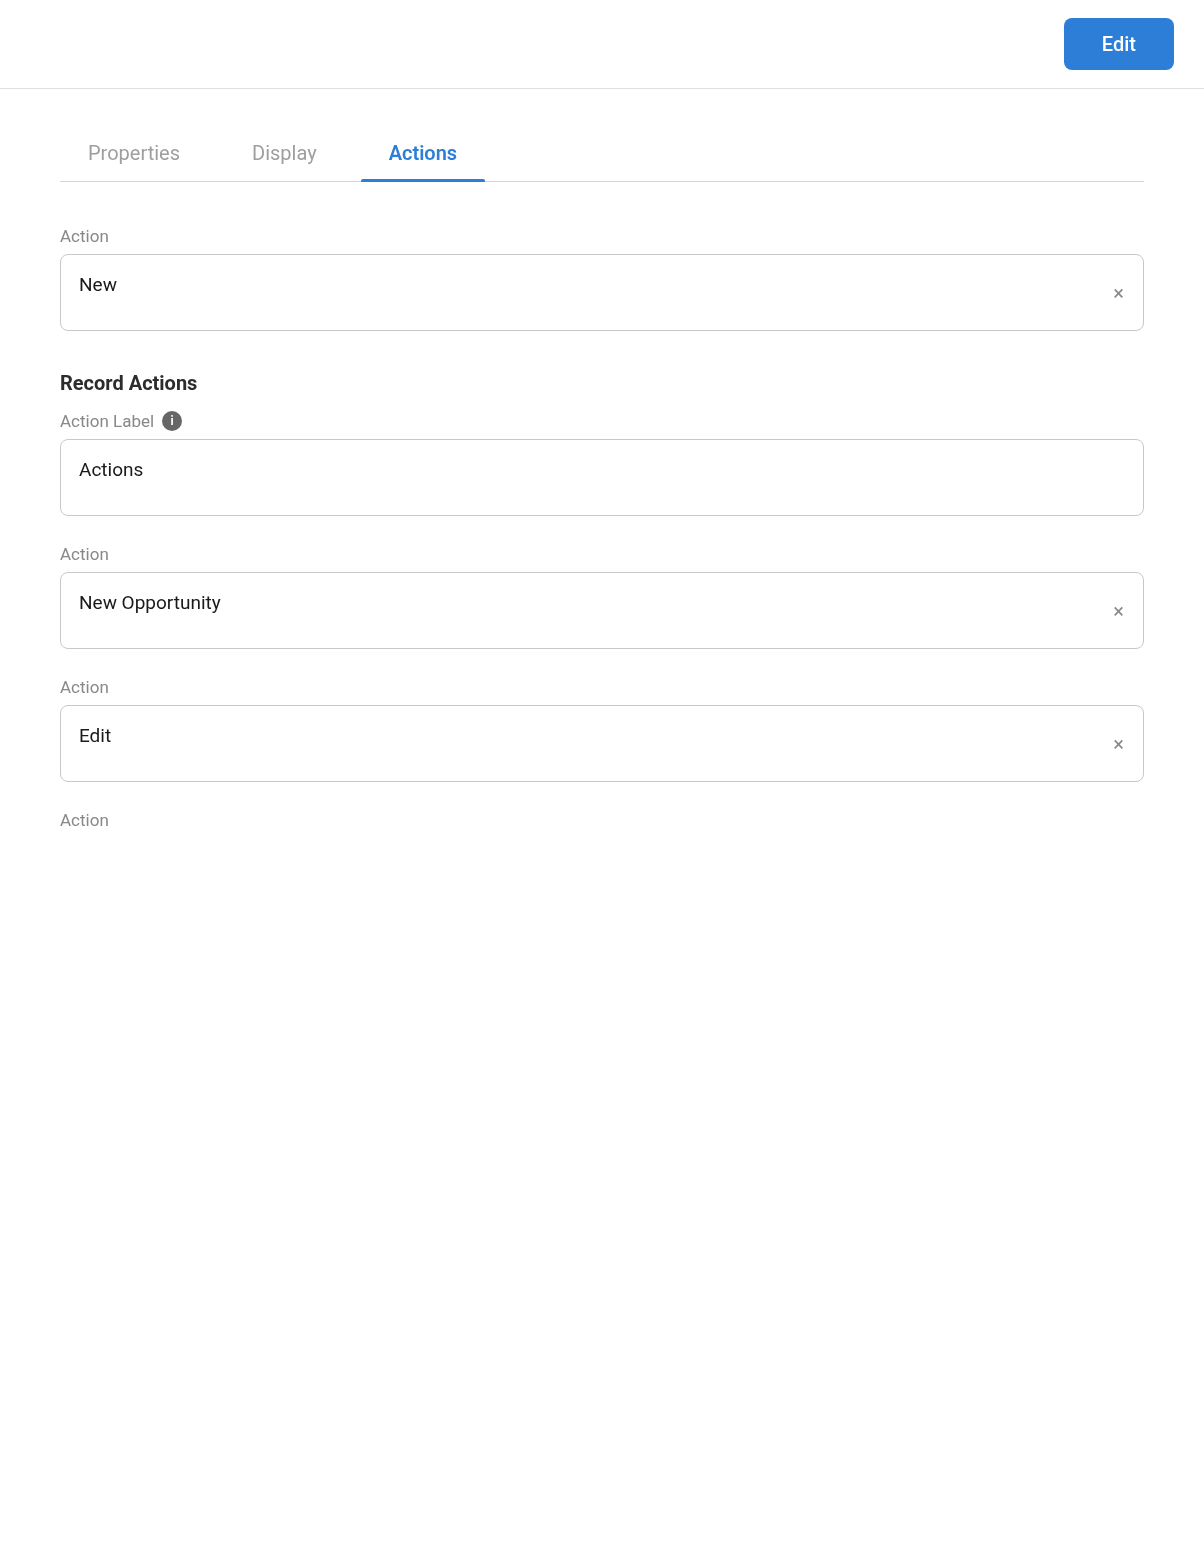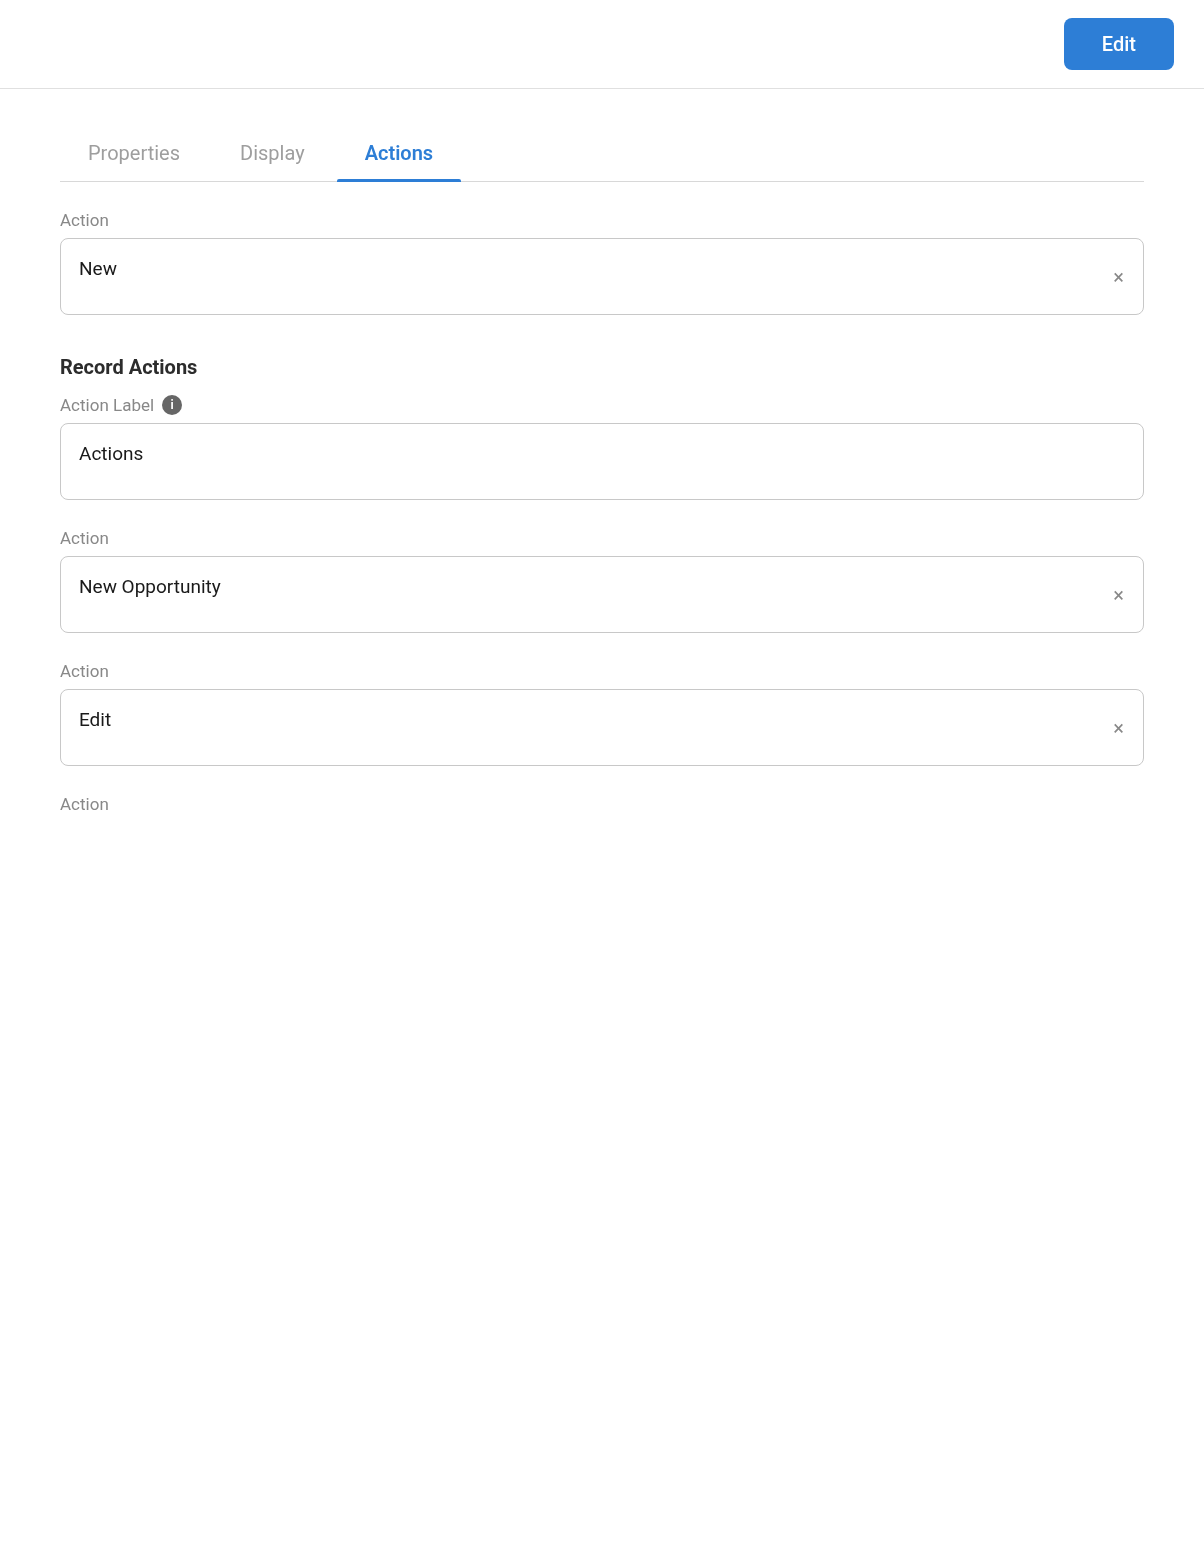--- a/index.html
+++ b/index.html
@@ -37,22 +37,22 @@
     }
 
     .main-content {
       padding: 40px 60px;
     }
 
     .tabs {
       display: flex;
       align-items: flex-end;
       border-bottom: 1px solid #d8d8d8;
-      margin-bottom: 28px;
-      gap: 4px;
+      margin-bottom: 44px;
+      gap: 16px;
     }
 
     .tab {
       padding: 12px 28px 16px;
       font-size: 20px;
       color: #9e9e9e;
       cursor: pointer;
       position: relative;
       background: none;
       border: none;

